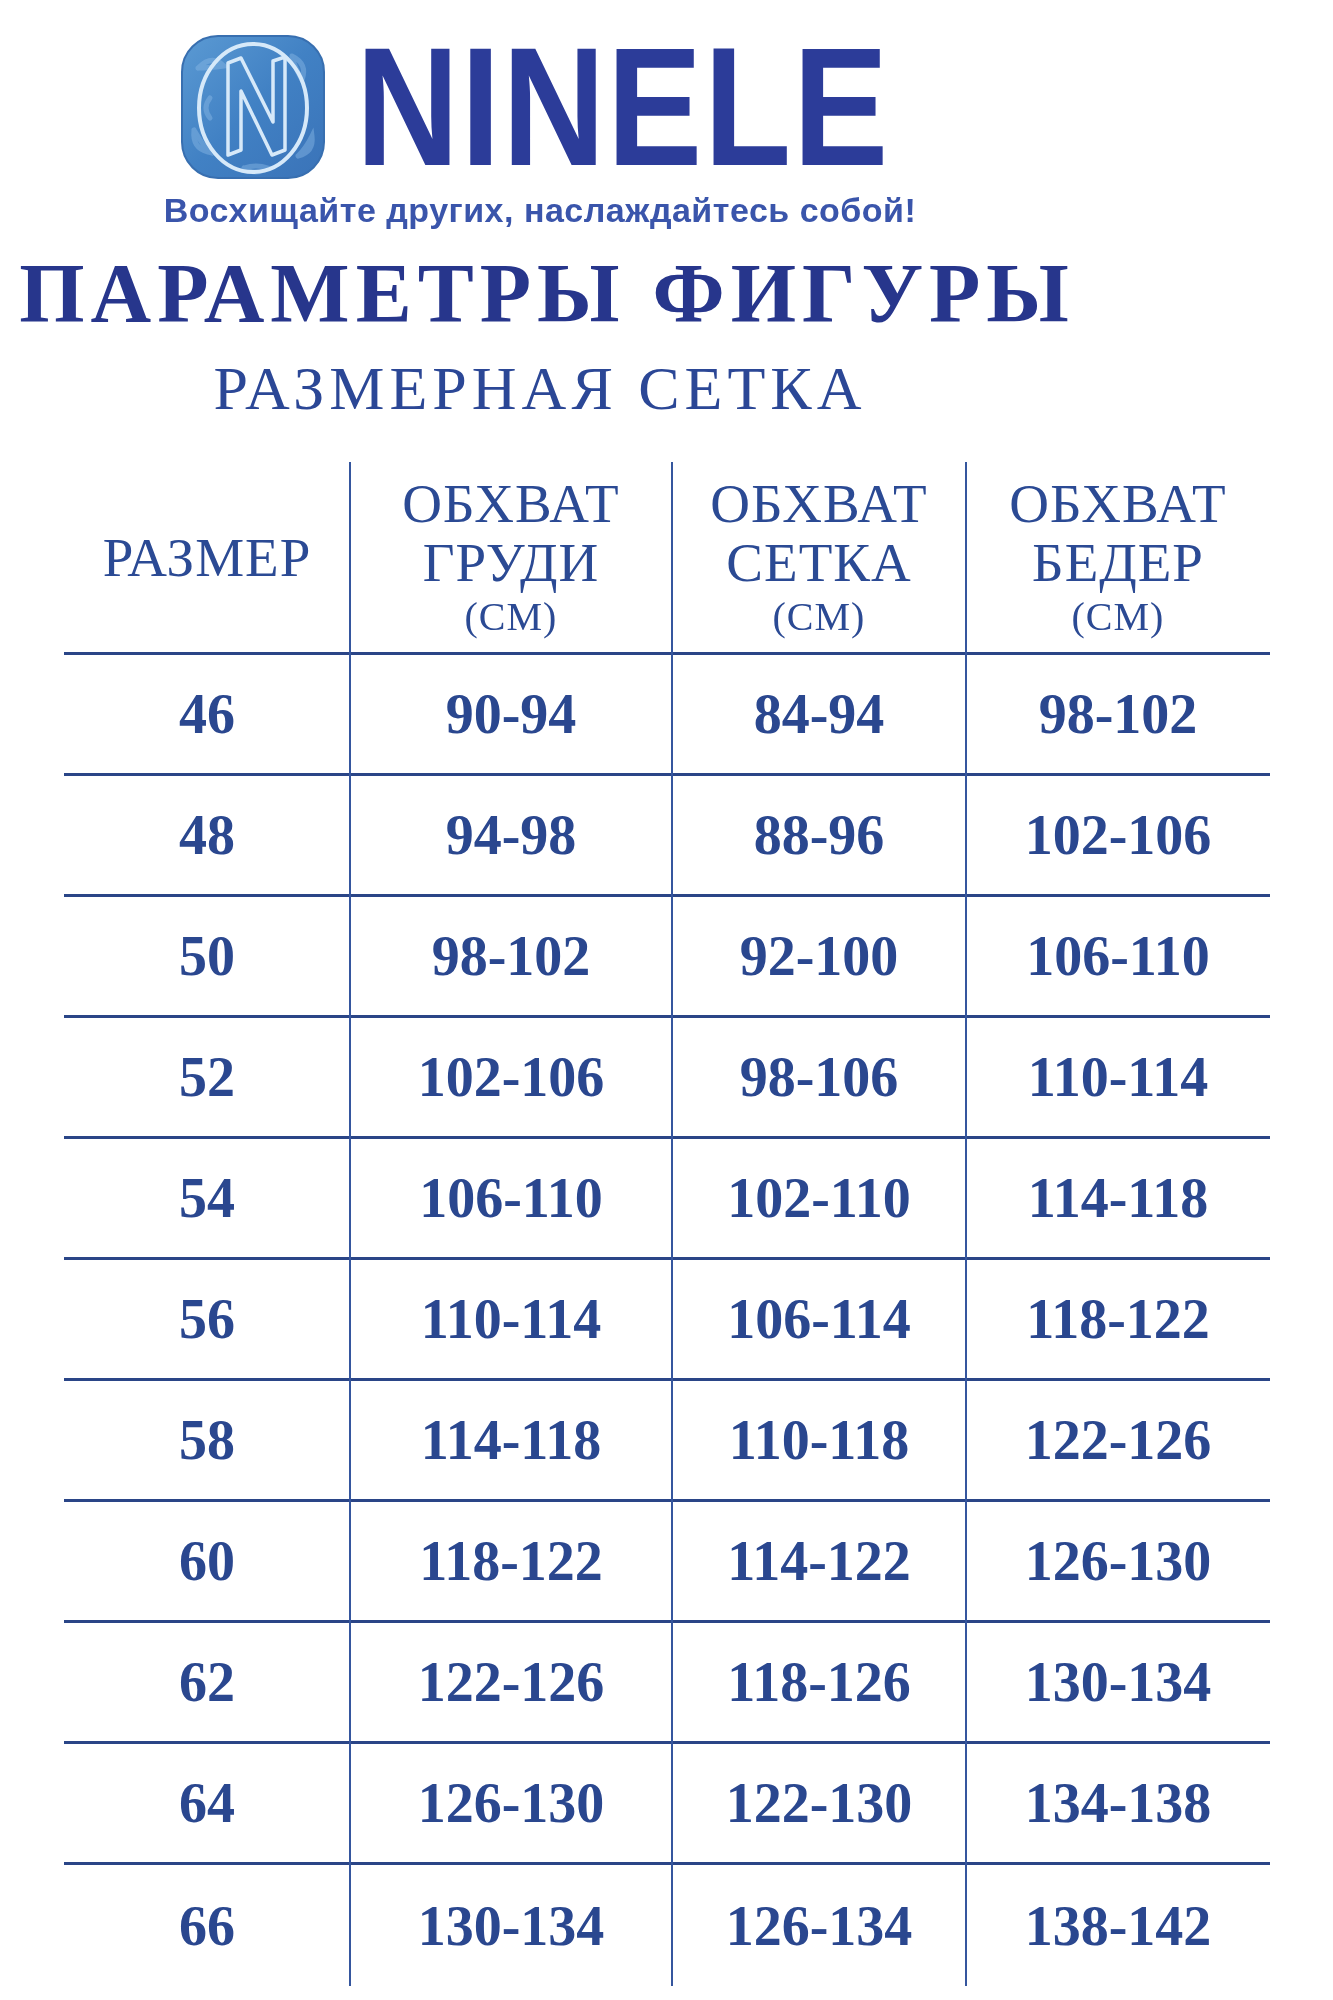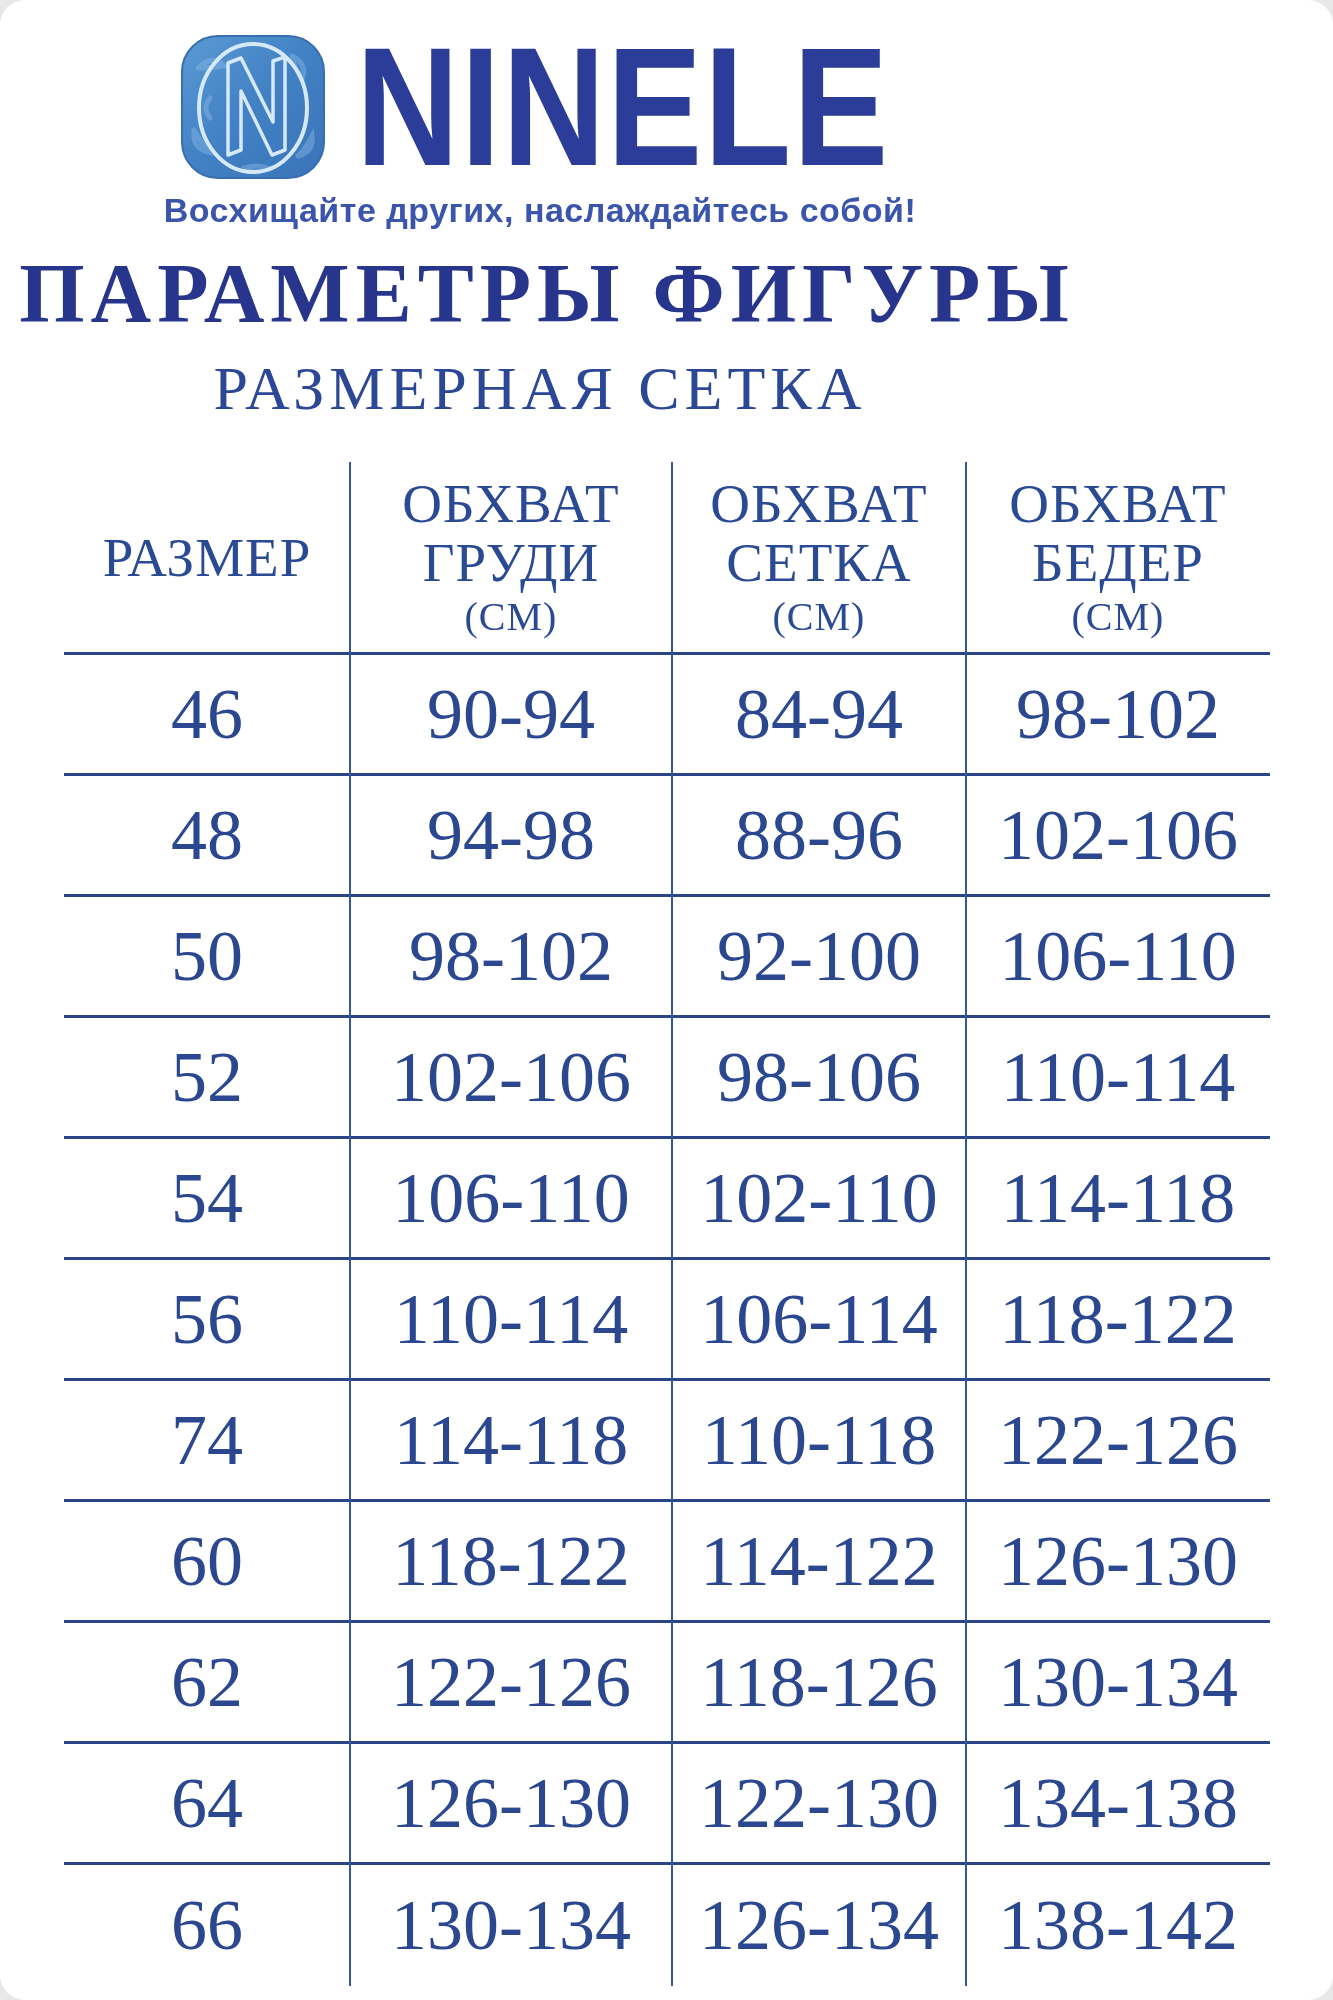--- a/index.html
+++ b/index.html
@@ -7,21 +7,20 @@
     --subtitle-navy:#2b4796; --table-text:#2a478f; --header-text:#2b4a94;
     --line-h:#2a4587; --line-v:#35569e; --icon-blue:#4181c4; --icon-outline:#d6e9f9;
     --bg:#ffffff;
   }
   *{margin:0;padding:0;box-sizing:border-box;}
   html,body{background:#e8e8e8;}
   .page{
     position:relative; width:1333px; height:2000px; margin:0 auto;
     background:var(--bg); overflow:hidden;
     font-family:"Liberation Serif","DejaVu Serif",serif;
-    border-radius:25px;
   }
   
   .brand{position:absolute; top:34px; left:0; width:1080px; text-align:center;}
   .logo-row{display:flex; justify-content:center; align-items:center; gap:30px;}
   .logo-icon{width:146px; height:146px; flex:0 0 auto;}
   .wordmark{
     width:545px; height:146px; overflow:visible; text-align:left;
     font-family:"Liberation Sans","DejaVu Sans",sans-serif;
     font-weight:700; font-size:168px; line-height:146px; letter-spacing:2px;
     color:var(--brand-blue);
@@ -54,21 +53,21 @@
     display:flex; flex-direction:column; align-items:center; justify-content:flex-start;
     padding-top:12px; color:var(--header-text); letter-spacing:1px;
   }
   .hcell.size-col{justify-content:center; padding-top:0;}
   .hl{font-size:55px; line-height:59px; white-space:nowrap;}
   .hu{font-size:40px; line-height:50px; white-space:nowrap;}
   .trow{height:121px; border-bottom:3px solid var(--line-h);}
   .trow:last-child{border-bottom:none;}
   .tcell{
     display:flex; align-items:center; justify-content:center;
-    font-size:72px; color:var(--table-text); white-space:nowrap;
+    font-size:56px; color:var(--table-text); white-space:nowrap;font-weight:bold;
   }
   
   .icon-stroke{stroke:var(--icon-outline); fill:none;}
 </style>
 </head>
 <body>
 
 <div class="page">
 
   <header class="brand">
@@ -158,21 +157,21 @@
           <div class="tcell">102-110</div>
           <div class="tcell">114-118</div>
         </div>
         <div class="trow">
           <div class="tcell">56</div>
           <div class="tcell">110-114</div>
           <div class="tcell">106-114</div>
           <div class="tcell">118-122</div>
         </div>
         <div class="trow">
-          <div class="tcell">74</div>
+          <div class="tcell">58</div>
           <div class="tcell">114-118</div>
           <div class="tcell">110-118</div>
           <div class="tcell">122-126</div>
         </div>
         <div class="trow">
           <div class="tcell">60</div>
           <div class="tcell">118-122</div>
           <div class="tcell">114-122</div>
           <div class="tcell">126-130</div>
         </div>

